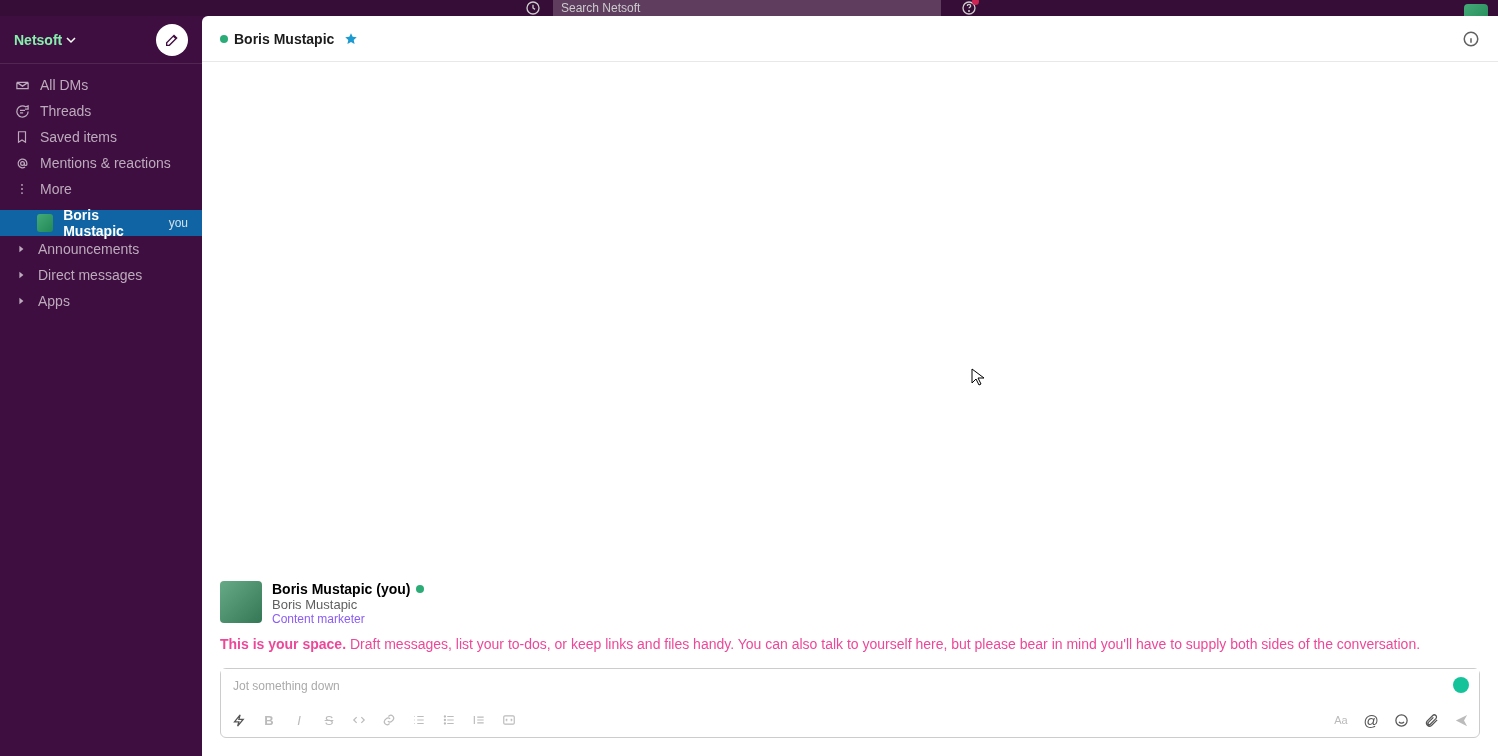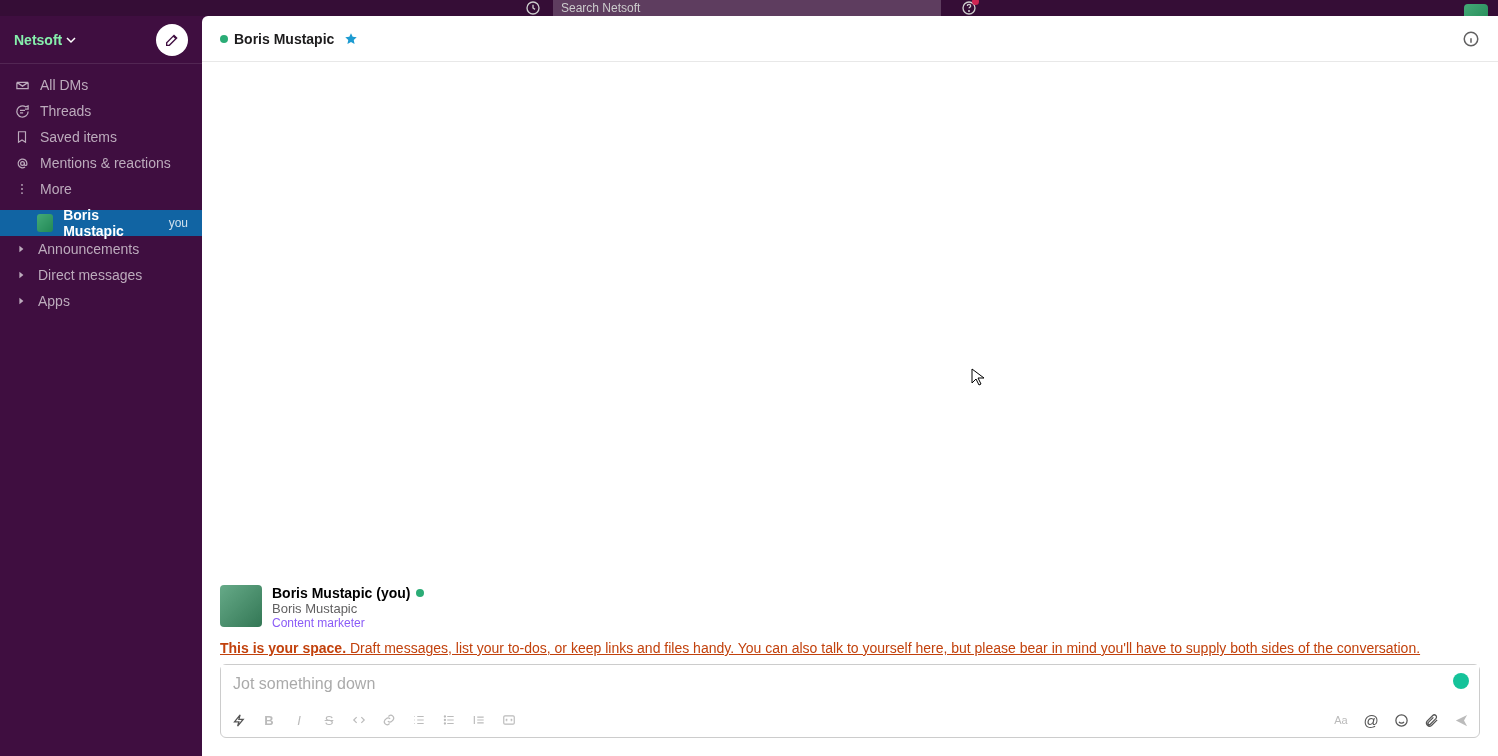--- a/index.html
+++ b/index.html
@@ -36,24 +36,24 @@
 .star-icon { color:#1d9bd1; margin-left:4px; cursor:pointer; }
 .info-icon { margin-left:auto; color:#616061; cursor:pointer; }
 .body { flex:1; display:flex; flex-direction:column; justify-content:flex-end; padding:0 18px; }
 .profile-block { display:flex; gap:10px; }
 .profile-pic { width:42px; height:42px; border-radius:4px; background:linear-gradient(135deg,#6a8,#375); }
 .profile-name-row { display:flex; align-items:center; gap:6px; }
 .profile-name { font-weight:700; font-size:14px; }
 .presence2 { width:8px; height:8px; border-radius:50%; background:#2bac76; }
 .profile-sub { font-size:13px; color:#616061; }
 .profile-role { font-size:12px; color:#8b5cf6; }
-.intro-text { font-size:14px; color:#c2410c; margin:10px 0 8px;text-decoration:underline; }
+.intro-text { font-size:14px; color:#ec4899; margin:10px 0 16px; }
 .intro-text b { font-weight:700; }
 .composer { border:1px solid #ccc; border-radius:6px; margin:0 18px 18px; display:flex; flex-direction:column; }
-.composer-input { border:none; outline:none; padding:10px 12px; font-size:16px; color:#4d7c0f; width:100%; }
+.composer-input { border:none; outline:none; padding:10px 12px; font-size:12px; color:#4d7c0f; width:100%; }
 .composer-input::placeholder { color:#aaa; }
 .composer-toolbar { height:34px; display:flex; align-items:center; padding:0 10px; gap:14px; }
 .tb-icon { color:#bbb; cursor:pointer; width:16px; height:16px; display:flex; align-items:center; justify-content:center; }
 .tb-icon.dark { color:#555; }
 .tb-spacer { flex:1; }
 .g-circle { width:16px; height:16px; border-radius:50%; background:#15c39a; position:absolute; right:28px; bottom:72px; }
 .cursor-icon { position:absolute; left:769px; top:352px; pointer-events:none; }
 svg { display:block; }
 </style>
 </head>

